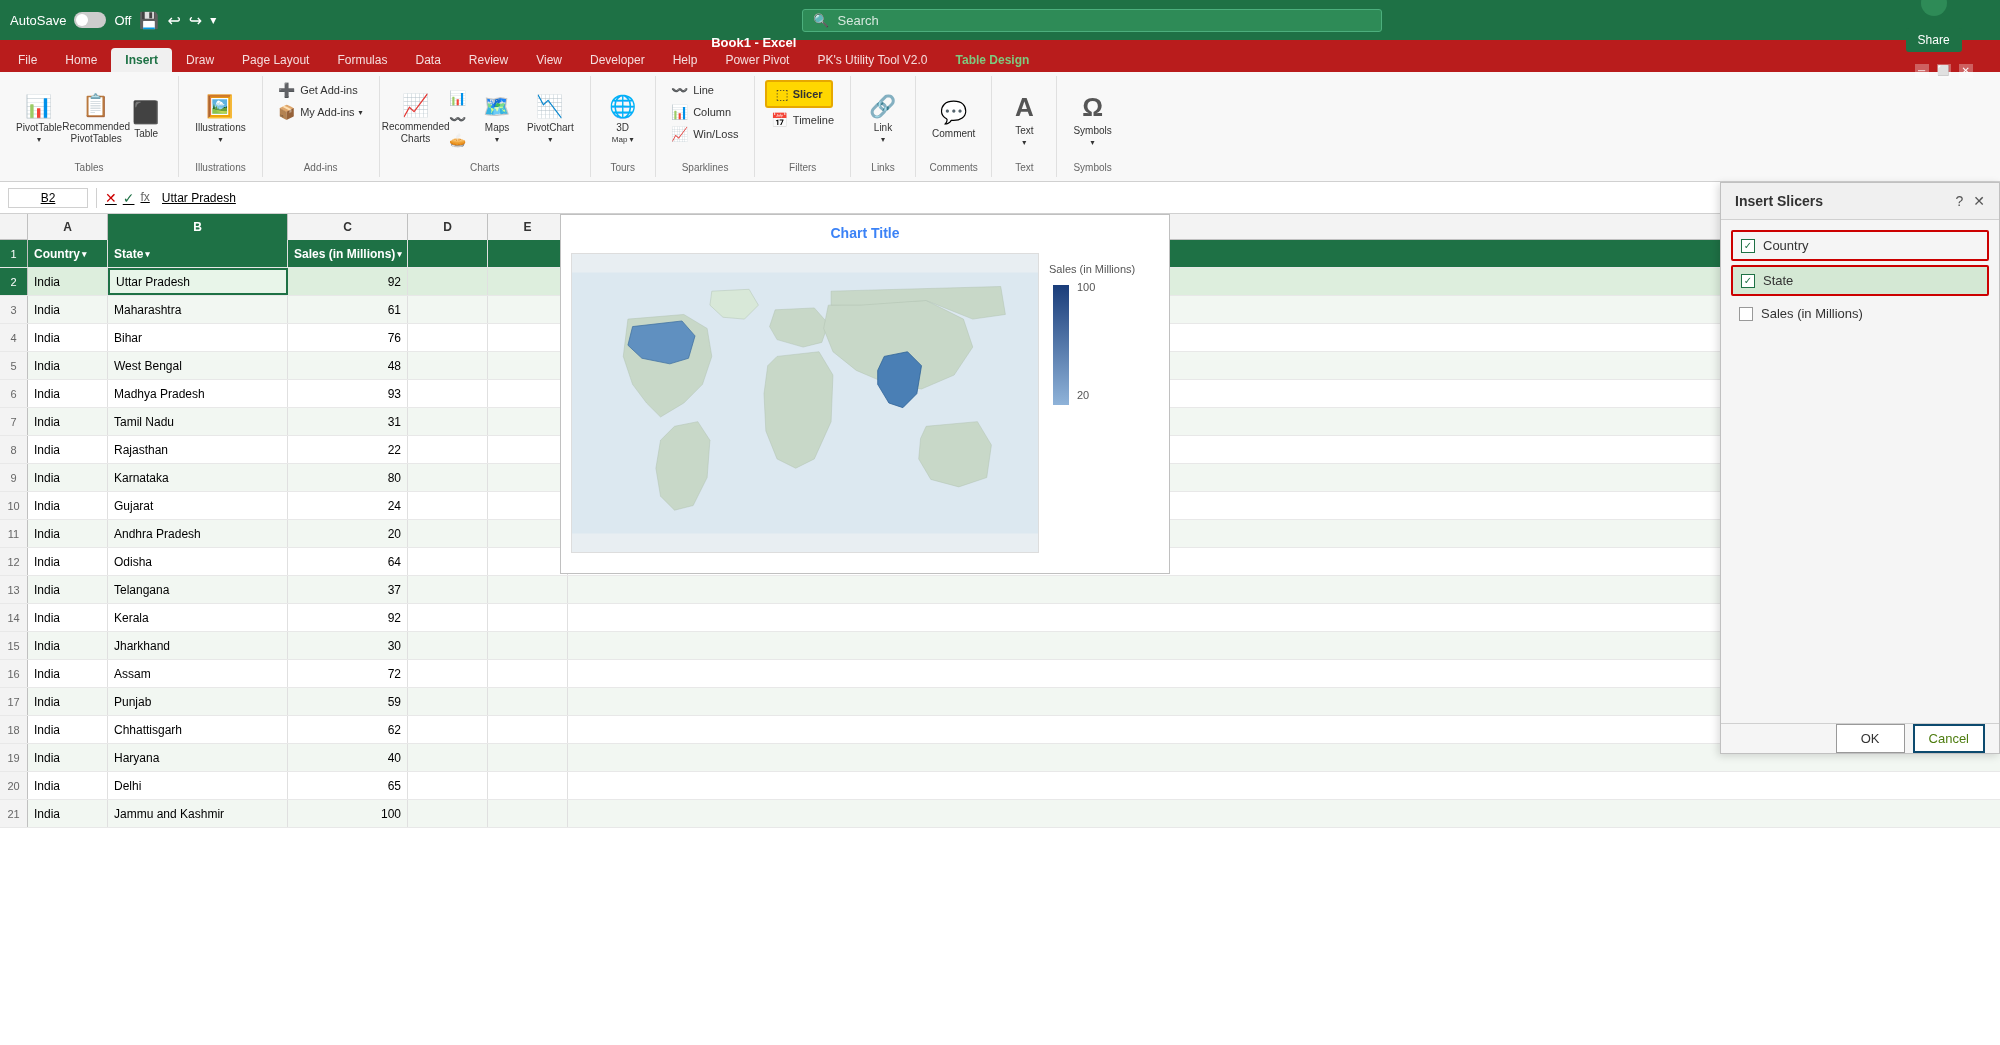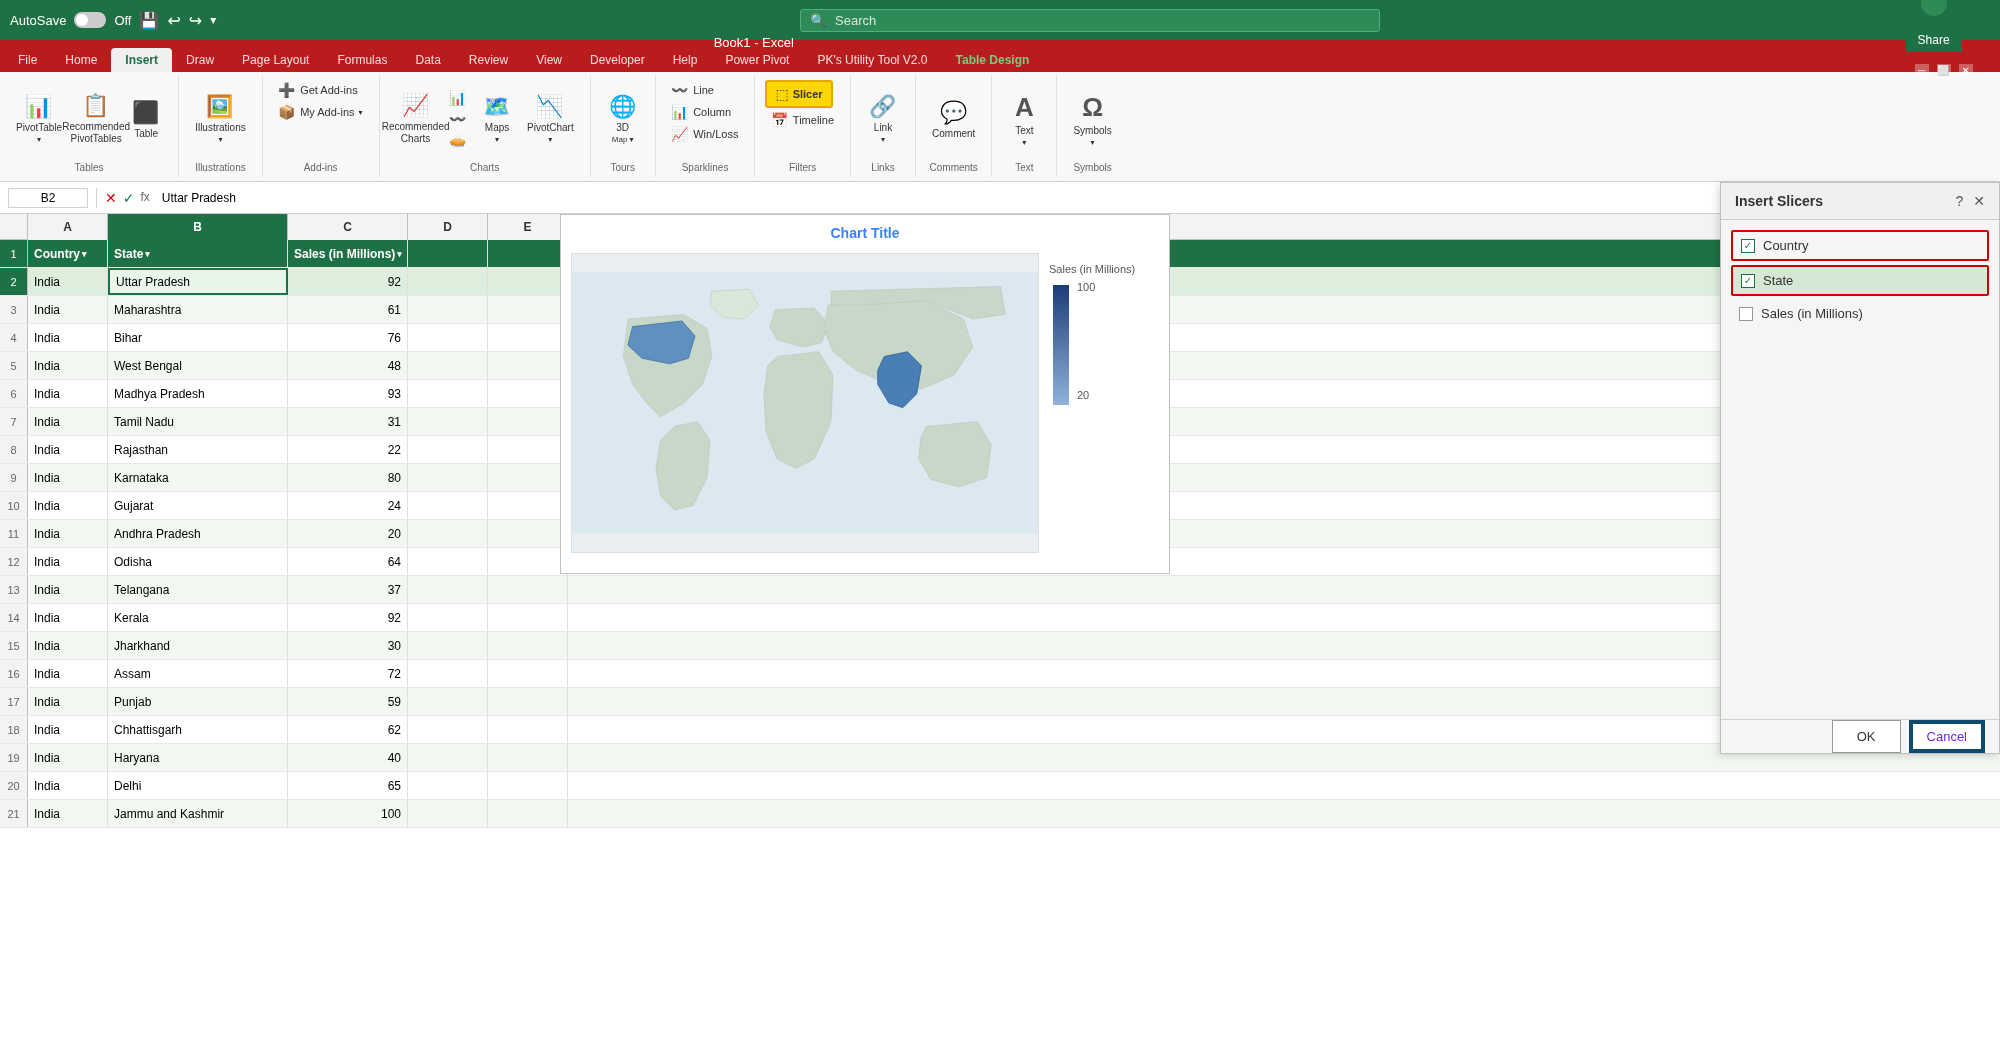--- a/index.html
+++ b/index.html
@@ -35,21 +35,21 @@
       border-radius: 50%;
     }
     .title-bar-center {
       flex: 1;
       display: flex;
       align-items: center;
       justify-content: center;
       font-size: 13px;
       gap: 6px;
     }
-    .title-bar-center .app-title { font-weight: 400; margin-top: 44px; }
+    .title-bar-center .app-title { font-weight: 700; margin-top: 44px; }
     .search-box {
       display: flex;
       align-items: center;
       background: #2e8b57;
       border: 1px solid #4caf7d;
       border-radius: 3px;
       padding: 3px 10px;
       width: 580px;
       color: white;
       font-size: 13px;
@@ -156,20 +156,21 @@
 
     
     .formula-bar {
       height: 32px;
       background: white;
       border-bottom: 1px solid #d0d0d0;
       display: flex;
       align-items: center;
       padding: 0 8px;
       gap: 4px;
+      text-decoration: underline;
     }
     .cell-ref {
       width: 80px;
       border: 1px solid #d0d0d0;
       padding: 2px 6px;
       font-size: 12px;
       text-align: center;
     }
     .formula-icons { display: flex; gap: 6px; color: #666; font-size: 14px; }
     .formula-input { flex: 1; border: none; outline: none; font-size: 12px; padding: 0 8px; }
@@ -387,24 +388,24 @@
       padding: 5px 24px;
       background: white;
       border: 1px solid #999;
       cursor: pointer;
       font-size: 13px;
       color: #333;
     }
     .btn-cancel {
       padding: 5px 14px;
       background: white;
-      border: 4px solid #0c4a6e;
+      border: 2px solid #0c4a6e;
       cursor: pointer;
       font-size: 13px;
-      color: #6d28d9;
+      color: #4d7c0f;
     }
 
     
     .dropdown-arrow { font-size: 9px; color: white; margin-left: 2px; }
   </style>
 </head>
 <body>
 
 <div class="title-bar">
   <div class="title-bar-left">

